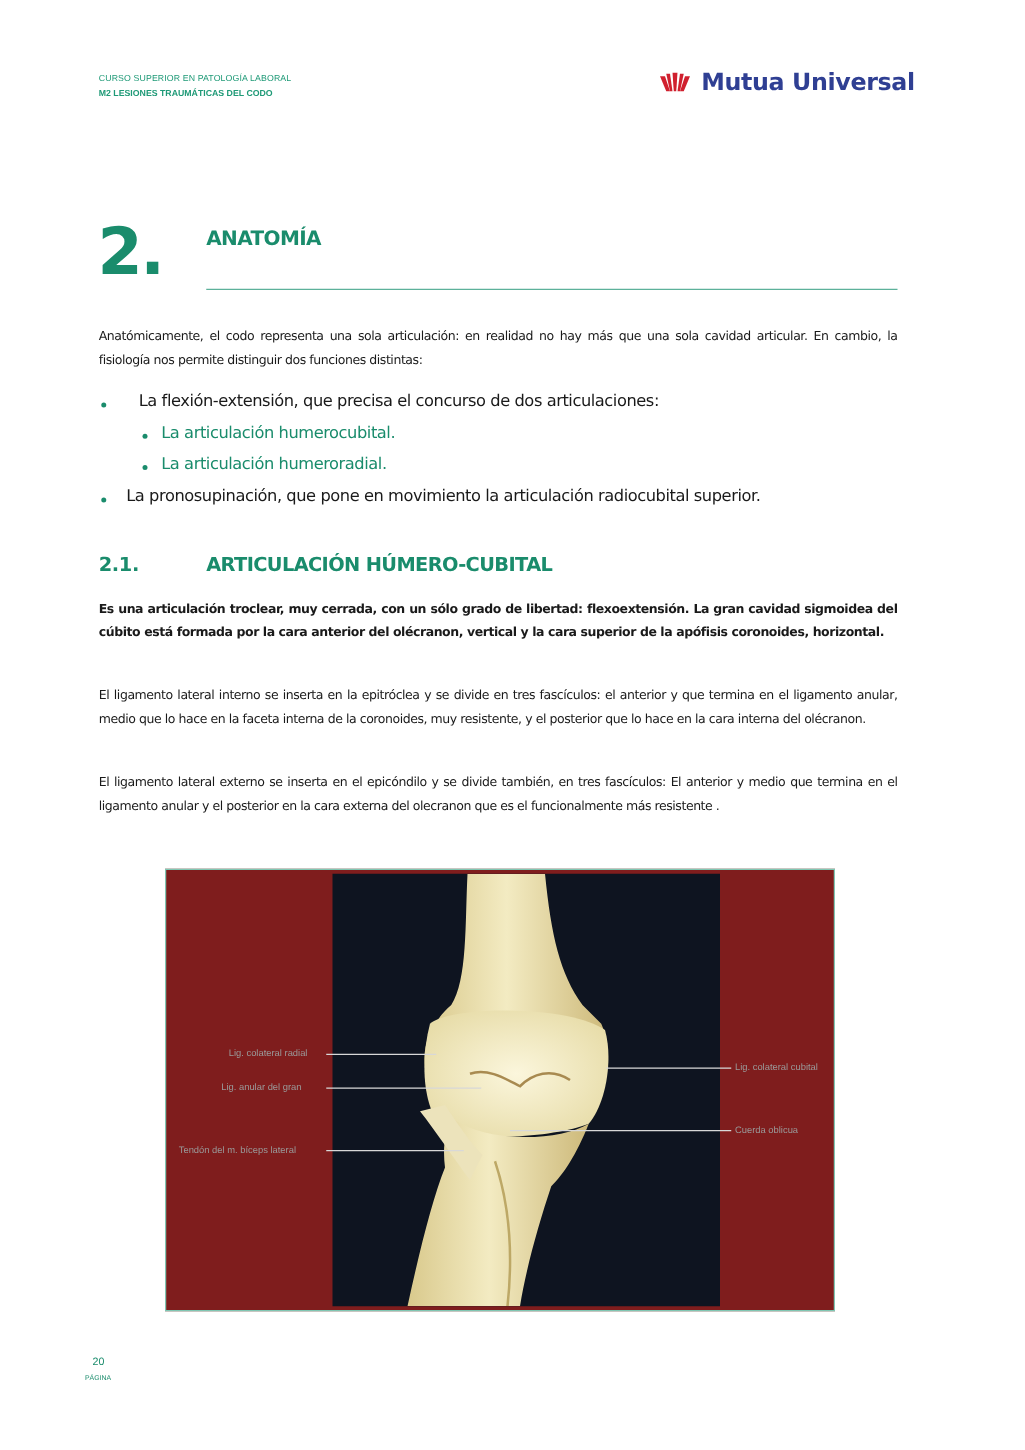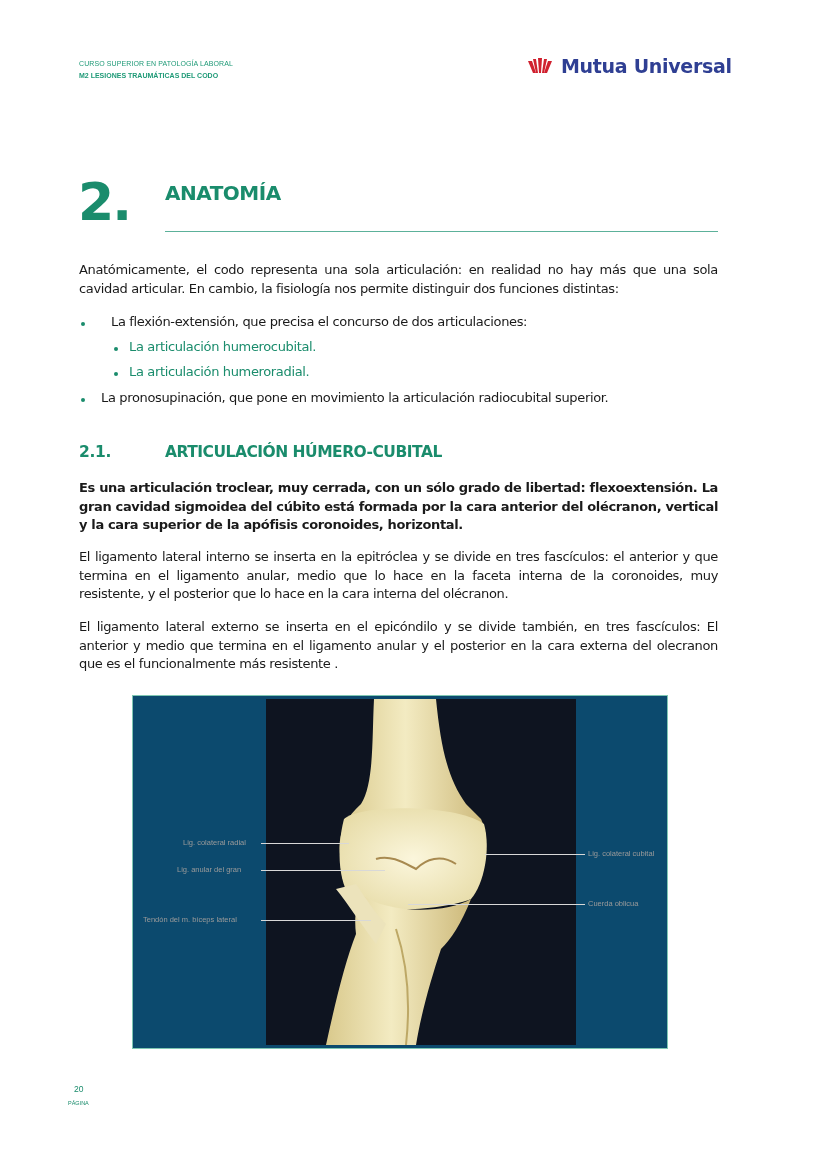--- a/index.html
+++ b/index.html
@@ -8,34 +8,34 @@
   .hdr-left { position: absolute; left: 79px; top: 60px; }
   .hdr-course { font-family: "Liberation Sans", sans-serif; font-size: 7px; color: #1f9a77; letter-spacing: 0.1px; }
   .hdr-module { font-family: "Liberation Sans", sans-serif; font-size: 7px; font-weight: bold; color: #1f9a77; margin-top: 5px; }
   .logo { position: absolute; left: 527px; top: 55px; display: flex; align-items: center; }
   .logo-mark { width: 26px; height: 16px; margin-right: 8px; }
   .logo-text { font-family: "DejaVu Sans", sans-serif; font-size: 19px; font-weight: bold; color: #2f3f93; letter-spacing: -0.3px; }
 
   .chap-num { position: absolute; left: 78px; top: 176px; font-family: "DejaVu Sans", sans-serif;
               font-size: 52px; font-weight: bold; color: #1a8c6c; letter-spacing: -2px; line-height: 1; }
   .chap-title { position: absolute; left: 165px; top: 181px; font-family: "DejaVu Sans", sans-serif;
-                font-size: 20px; font-weight: bold; color: #1a8c6c; letter-spacing: -0.5px; }
+                font-size: 16px; font-weight: bold; color: #1a8c6c; letter-spacing: -0.5px; }
   .chap-rule { position: absolute; left: 165px; top: 231px; width: 553px; height: 1px; background: #5cb19a; }
 
   .txt { position: absolute; left: 79px; width: 639px; font-family: "DejaVu Sans", sans-serif;
-         font-size: 13px; line-height: 18.5px; text-align: justify; color: #1a1a1a; letter-spacing: -0.35px; }
+         font-size: 10px; line-height: 18.5px; text-align: justify; color: #1a1a1a; letter-spacing: -0.35px; }
   .txt p { margin: 0; }
   .li { position: absolute; font-family: "DejaVu Sans", sans-serif; font-size: 13px; color: #1a1a1a; letter-spacing: -0.35px; white-space: nowrap; }
   .li.sub { color: #1a8c6c; }
   .bul { position: absolute; width: 4px; height: 4px; border-radius: 50%; background: #1a8c6c; }
 
   .sec-num { position: absolute; left: 79px; top: 443px; font-family: "DejaVu Sans", sans-serif; font-size: 15.5px; font-weight: bold; color: #1a8c6c; letter-spacing: -0.3px; }
   .sec-title { position: absolute; left: 165px; top: 443px; font-family: "DejaVu Sans", sans-serif; font-size: 15.5px; font-weight: bold; color: #1a8c6c; letter-spacing: -0.5px; }
 
-  .figure { position: absolute; left: 132px; top: 695px; width: 534px; height: 352px; border: 1px solid #7fc7b3; background: #0c4a6e; }
+  .figure { position: absolute; left: 132px; top: 695px; width: 534px; height: 352px; border: 1px solid #7fc7b3; background: #7f1d1d; }
   .photo { position: absolute; left: 133px; top: 3px; width: 310px; height: 346px; background: #0e1420; overflow: hidden; }
   .lbl { position: absolute; font-family: "Liberation Sans", sans-serif; font-size: 7.5px; color: #9a9a9a; white-space: nowrap; }
   .lead { position: absolute; height: 1px; background: #d8d8d8; }
 
   .pg-num { position: absolute; left: 74px; top: 1084px; font-family: "Liberation Sans", sans-serif; font-size: 8.5px; color: #1a8c6c; }
   .pg-lbl { position: absolute; left: 68px; top: 1100px; font-family: "Liberation Sans", sans-serif; font-size: 5.5px; color: #1a8c6c; }
 </style>
 </head>
 <body>
 

